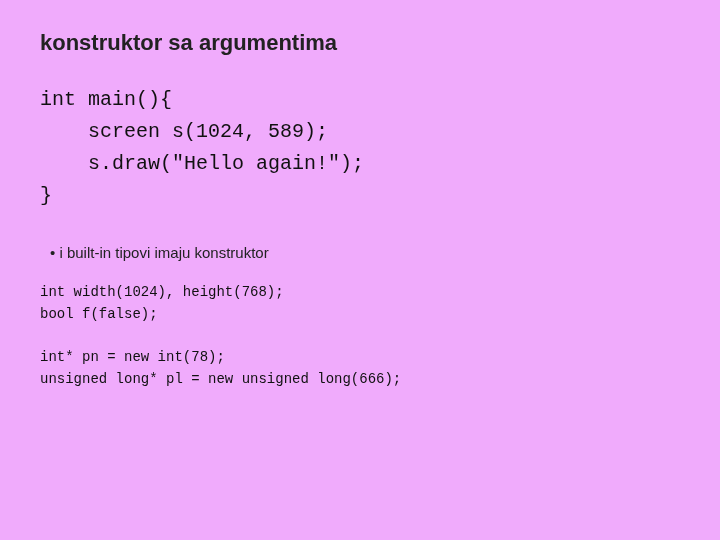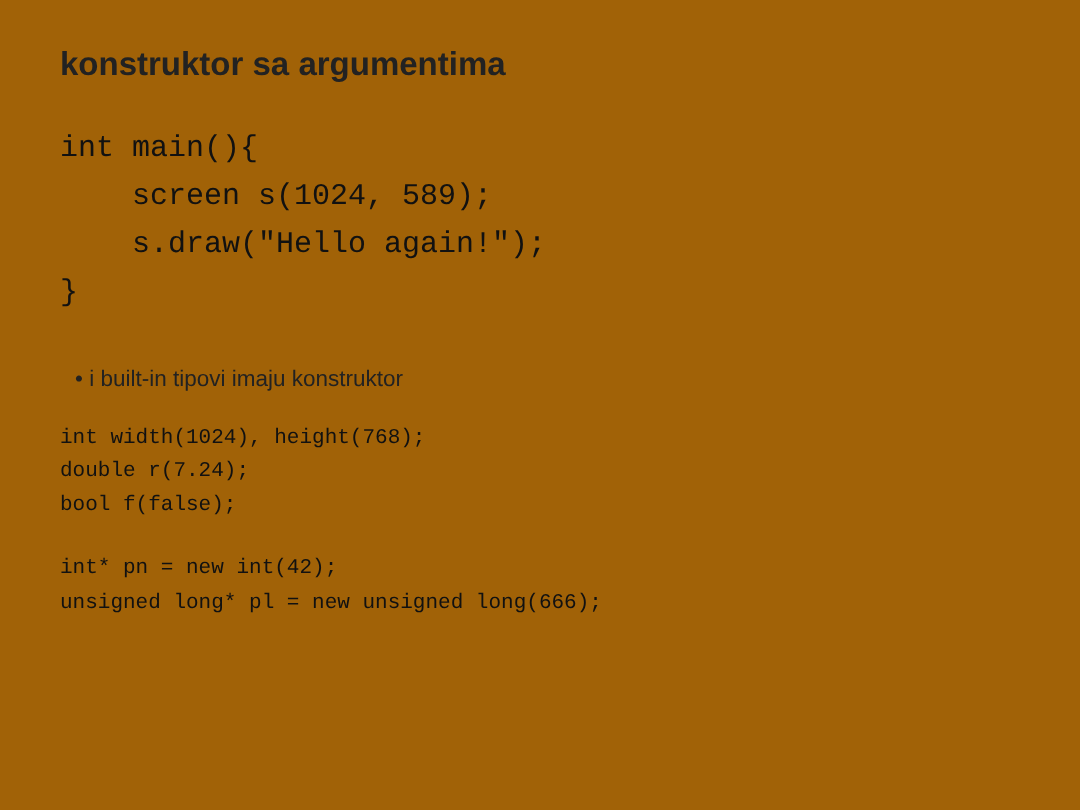--- a/index.html
+++ b/index.html
@@ -13,21 +13,21 @@
       height: 540px;
       background-color: #ffffff;
       font-family: Arial, Helvetica, sans-serif;
       overflow: hidden;
     }
 
     .page-container {
       width: 720px;
       height: 540px;
       padding: 30px 40px;
-      background: #a16207;
+      background: #f0abfc;
     }
 
     .page-title {
       font-size: 22px;
       font-weight: bold;
       color: #222222;
       margin-bottom: 28px;
     }
 
     .code-block {
@@ -93,22 +93,21 @@
     <span class="code-line">    s.draw("Hello again!");</span>
     <span class="code-line">}</span>
   </div>
 
   <div class="bullet-section">
     <span>• </span><span class="bullet-text">i built-in tipovi imaju konstruktor</span>
   </div>
 
   <div class="code-block2">
     <span class="code-line">int width(1024), height(768);</span>
-    <span class="code-line">double r(7.24);</span>
     <span class="code-line">bool f(false);</span>
   </div>
 
   <div class="code-block3">
-    <span class="code-line">int* pn = new int(42);</span>
+    <span class="code-line">int* pn = new int(78);</span>
     <span class="code-line">unsigned long* pl = new unsigned long(666);</span>
   </div>
 
 </div>
 
 </body></html>

